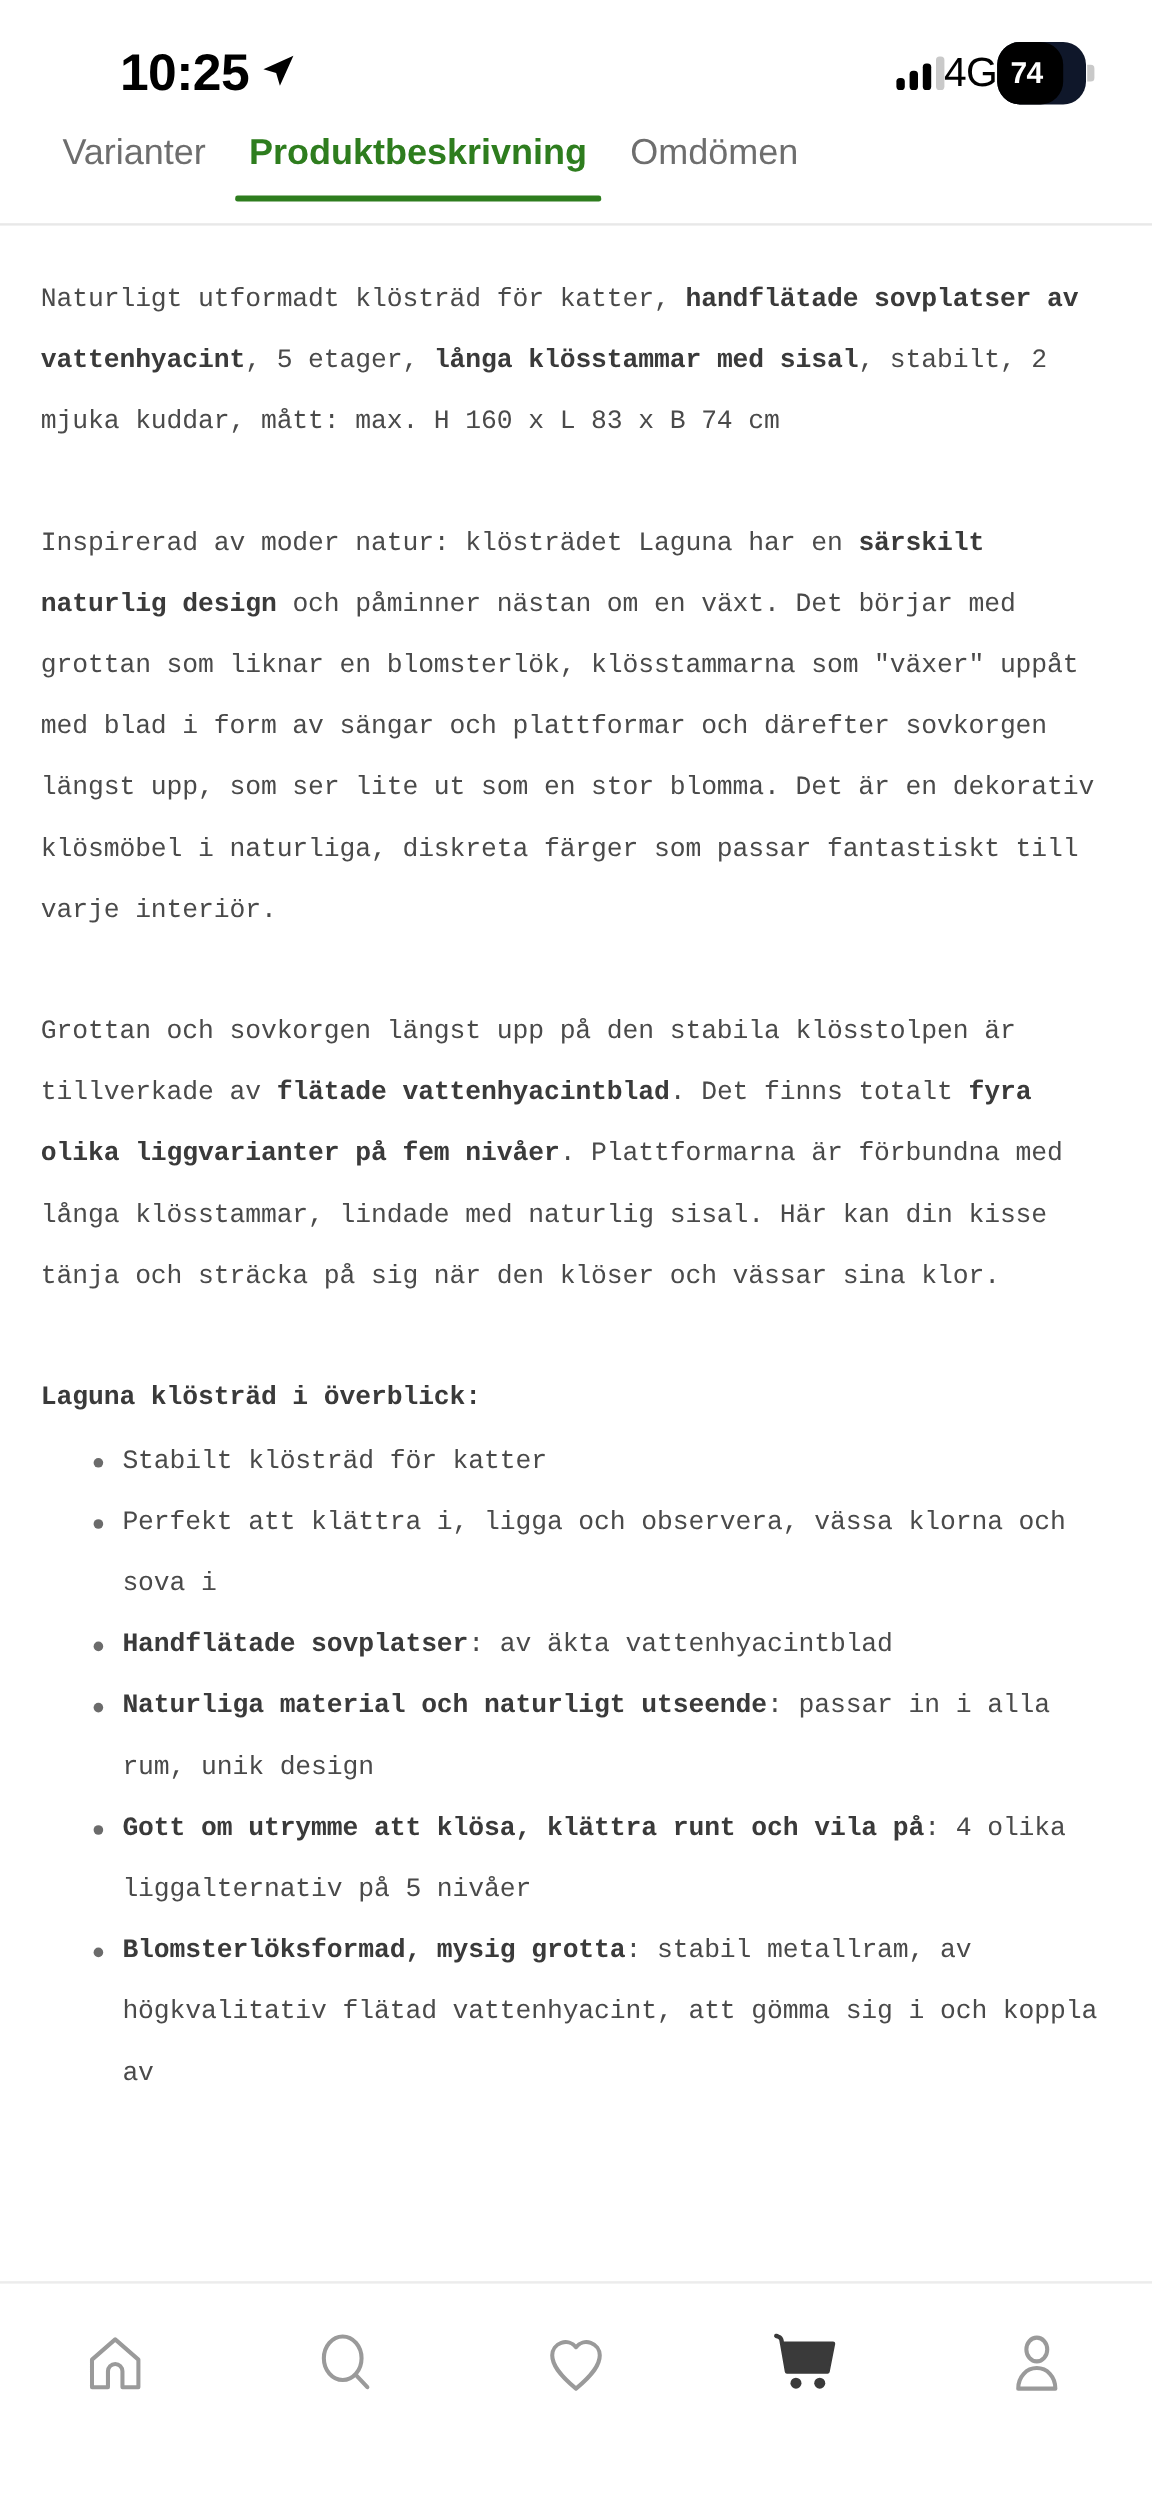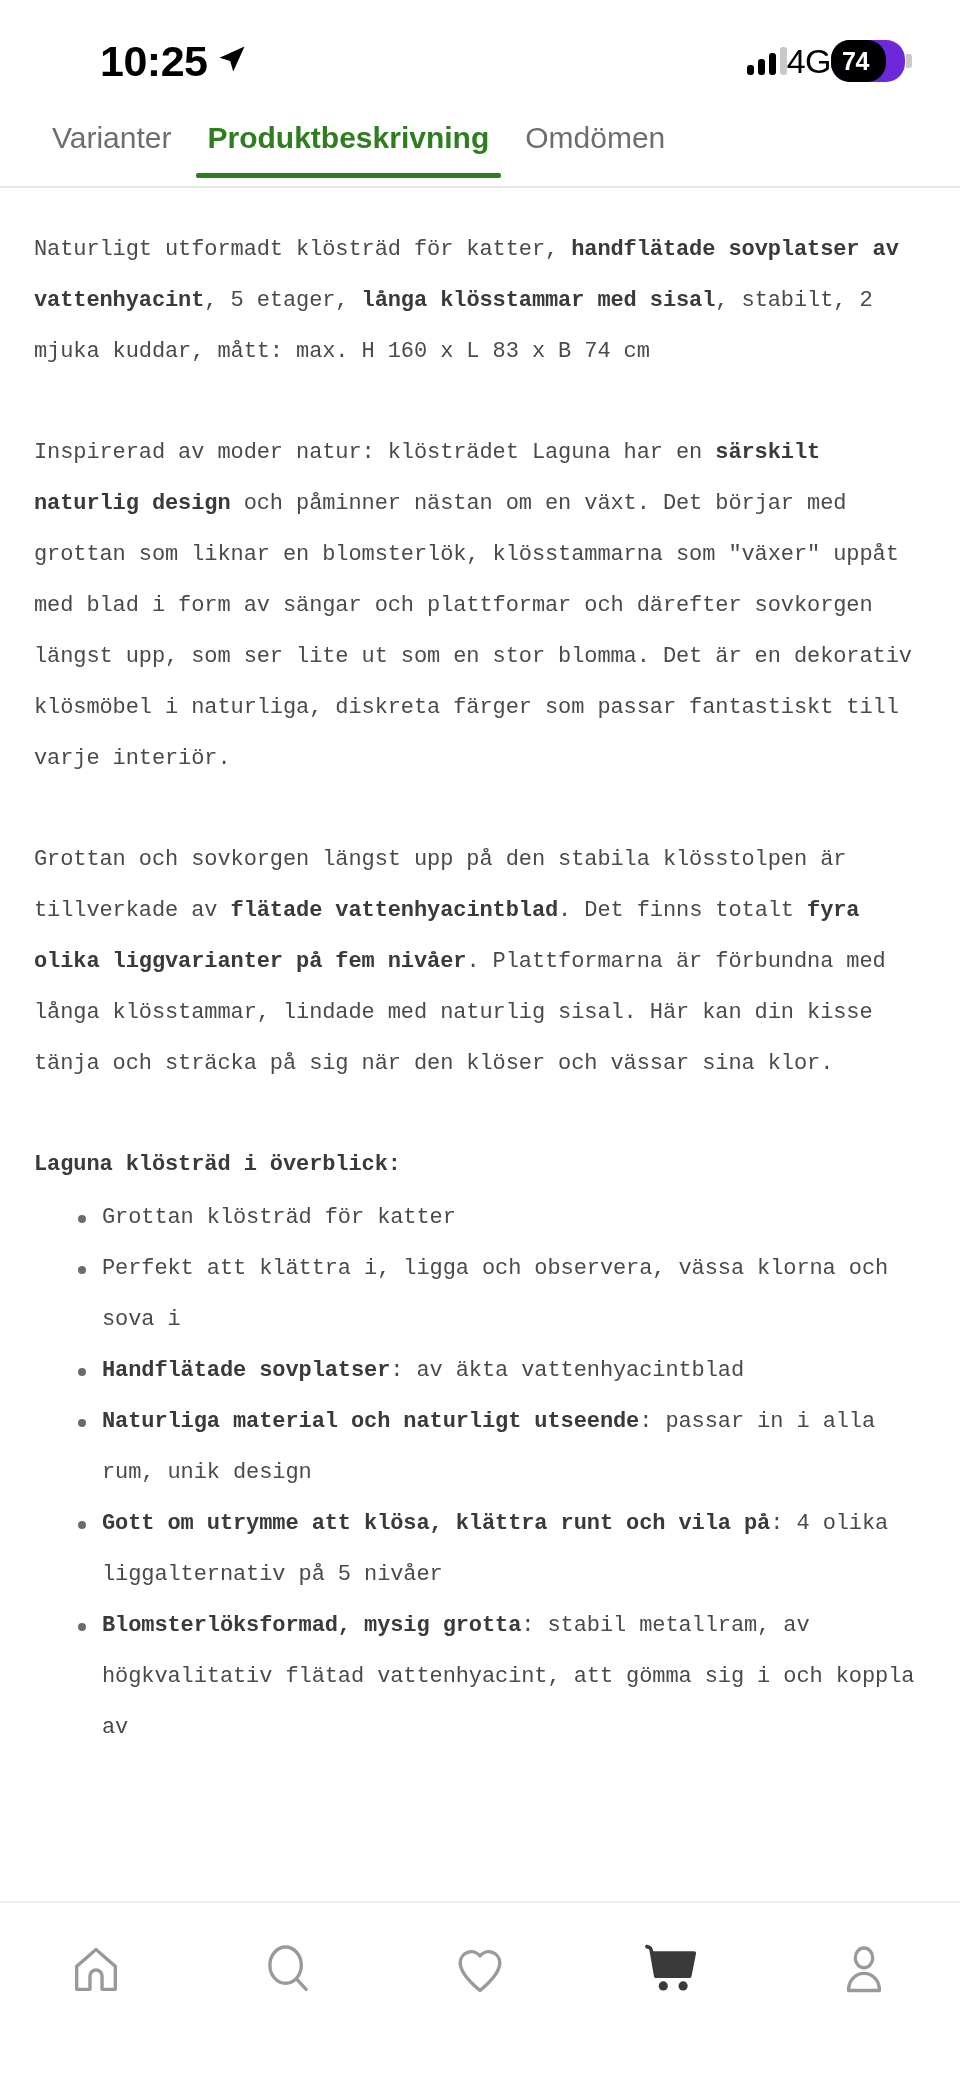--- a/index.html
+++ b/index.html
@@ -69,23 +69,23 @@
     font-size: 34px;
     font-weight: 400;
     color: #000000;
     line-height: 1;
     letter-spacing: -0.5px;
   }
 
   .battery {
     position: relative;
     width: 74px;
-    height: 42px;
+    height: 52px;
     border-radius: 19px;
-    background: #6d28d9;
+    background: #0f172a;
     display: flex;
     align-items: center;
     text-align: center;
   }
   .battery-fill {
     position: absolute;
     left: 0;
     top: 0;
     bottom: 0;
     width: 74%;
@@ -110,21 +110,21 @@
     font-weight: 700;
     padding-left: 11px;
     line-height: 1;
     letter-spacing: -0.5px;
   }
 
   
   .tabs {
     flex: 0 0 78px;
     display: flex;
-    align-items: center;
+    align-items: flex-start;
     padding: 0 34px;
     position: relative;
   }
   .tab {
     position: relative;
     padding: 0 18px 22px 18px;
     font-size: 30px;
     color: #6e6e6e;
     white-space: nowrap;
     line-height: 1.2;
@@ -264,21 +264,21 @@
 
       <p><span>Naturligt utformadt klösträd för katter, </span><b>handflätade sovplatser av vattenhyacint</b><span>, 5 etager, </span><b>långa klösstammar med sisal</b><span>, stabilt, 2 mjuka kuddar, mått: max. H 160 x L 83 x B 74 cm</span></p>
 
       <p><span>Inspirerad av moder natur: klösträdet Laguna har en </span><b>särskilt naturlig design</b><span> och påminner nästan om en växt. Det börjar med grottan som liknar en blomsterlök, klösstammarna som "växer" uppåt med blad i form av sängar och plattformar och därefter sovkorgen längst upp, som ser lite ut som en stor blomma. Det är en dekorativ klösmöbel i naturliga, diskreta färger som passar fantastiskt till varje interiör.</span></p>
 
       <p><span>Grottan och sovkorgen längst upp på den stabila klösstolpen är tillverkade av </span><b>flätade vattenhyacintblad</b><span>. Det finns totalt </span><b>fyra olika liggvarianter på fem nivåer</b><span>. Plattformarna är förbundna med långa klösstammar, lindade med naturlig sisal. Här kan din kisse tänja och sträcka på sig när den klöser och vässar sina klor.</span></p>
 
       <div class="list-heading">Laguna klösträd i överblick:</div>
 
       <ul class="feature-list">
-        <li><b></b><span>Grottan klösträd för katter</span></li>
+        <li><b></b><span>Stabilt klösträd för katter</span></li>
         <li><b></b><span>Perfekt att klättra i, ligga och observera, vässa klorna och sova i</span></li>
         <li><b>Handflätade sovplatser</b><span>: av äkta vattenhyacintblad</span></li>
         <li><b>Naturliga material och naturligt utseende</b><span>: passar in i alla rum, unik design</span></li>
         <li><b>Gott om utrymme att klösa, klättra runt och vila på</b><span>: 4 olika liggalternativ på 5 nivåer</span></li>
         <li><b>Blomsterlöksformad, mysig grotta</b><span>: stabil metallram, av högkvalitativ flätad vattenhyacint, att gömma sig i och koppla av</span></li>
       </ul>
 
     </div>
     <div class="content-fade"></div>
   </div>

